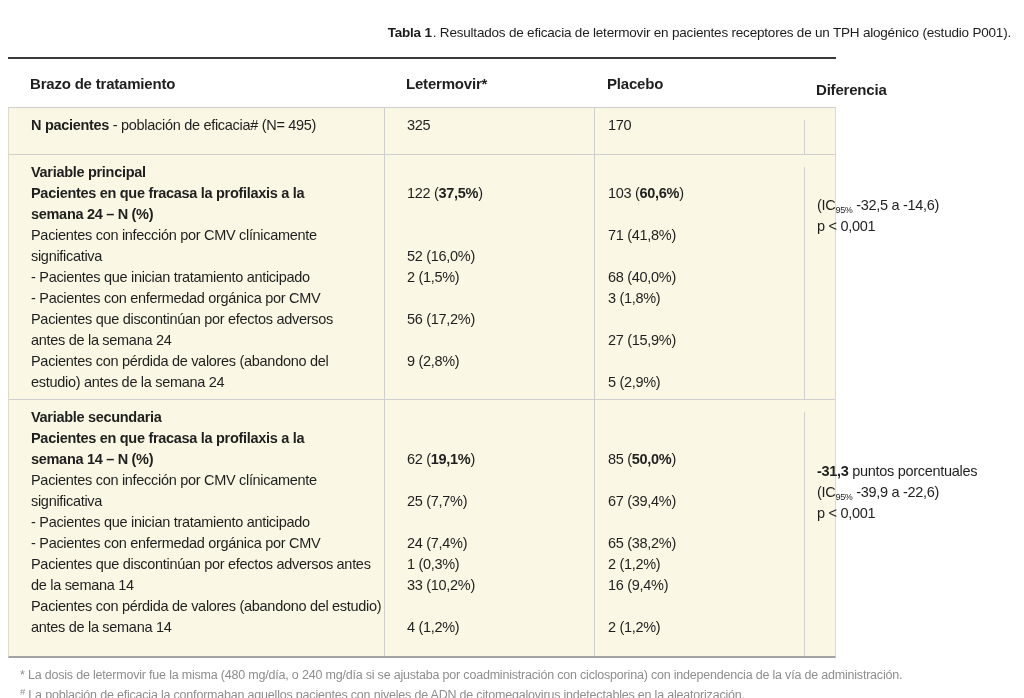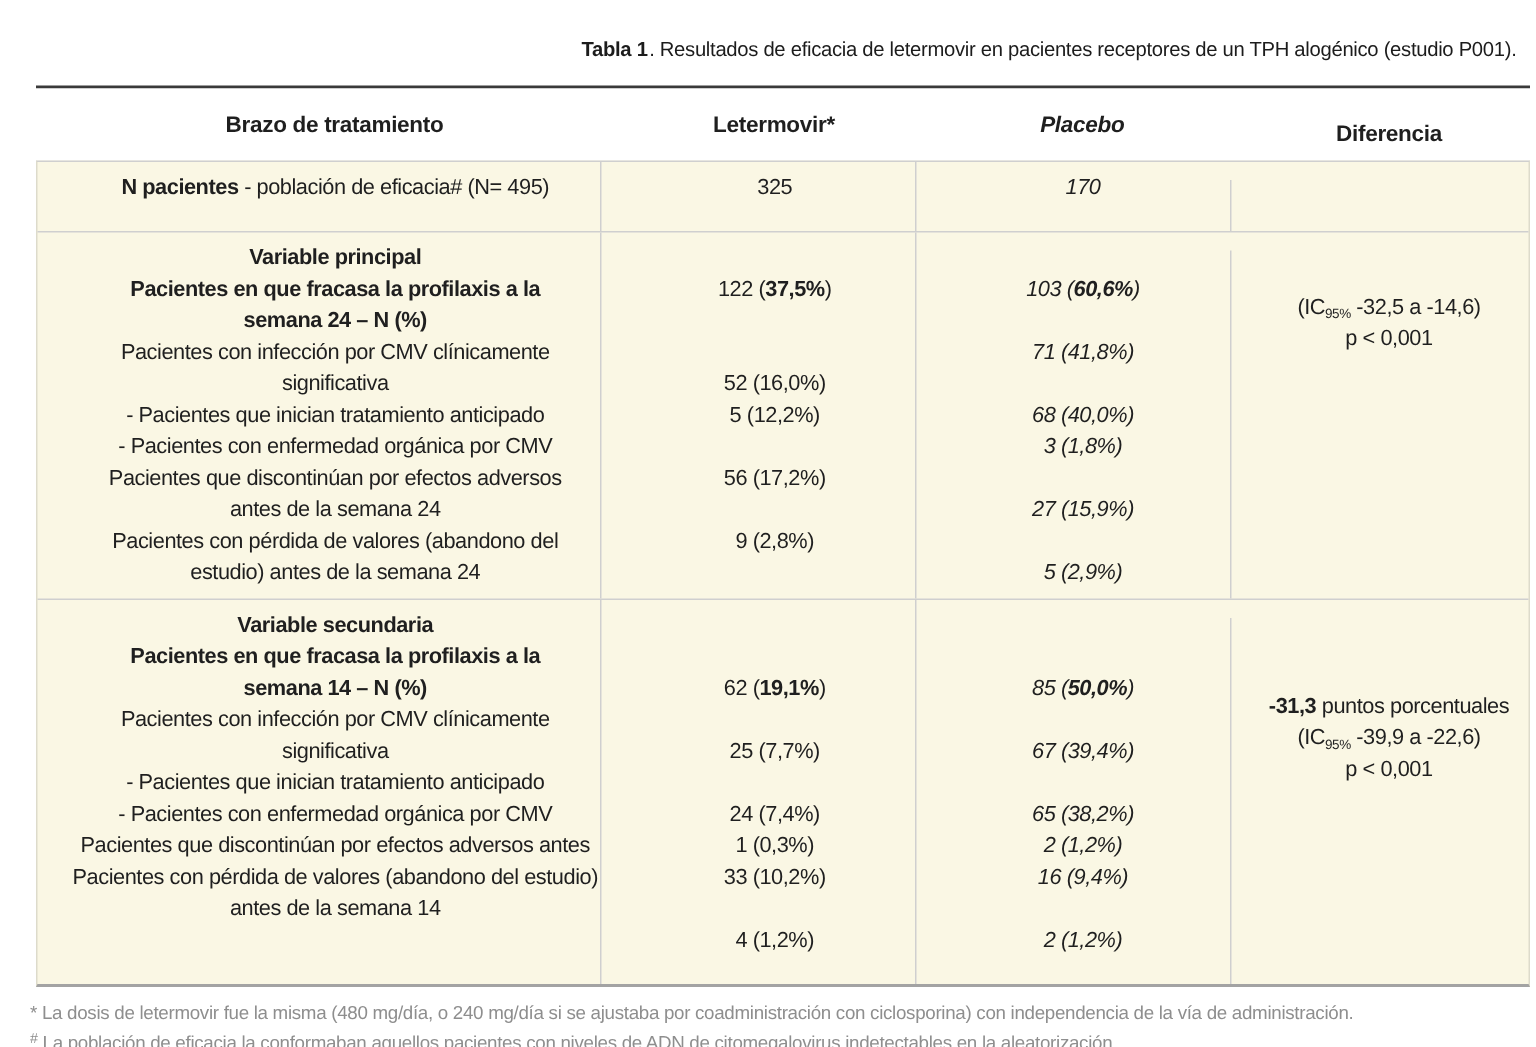--- a/index.html
+++ b/index.html
@@ -12,23 +12,22 @@
   sub { font-size:9px; vertical-align:-3px; line-height:0; }
   sup { font-size:9.5px; vertical-align:4px; line-height:0; }
 
   .title {
     position:absolute; top:25px; right:13px;
     font-size:13.5px; letter-spacing:-0.2px; color:#1c1c1c; white-space:nowrap;
   }
   .title b { margin-right:1px; }
 
   .table {
-    position:absolute; left:24px; top:57px; width:996px;
+    position:absolute; left:8px; top:57px; width:828px;
     border-top:2px solid var(--top-rule);
-    text-align:center;
   }
   .thead {
     display:grid; grid-template-columns:376px 210px 210px 200px;
     height:48px; align-items:center; background:#ffffff;
     font-weight:bold; font-size:15px; letter-spacing:-0.2px;
   }
   .tbody {
     background:var(--body-bg);
     border-top:1px solid var(--divider);
     border-left:1px solid #dddbcb;
@@ -36,21 +35,21 @@
     border-bottom:2px solid var(--bottom-rule);
   }
   .section {
     display:grid; grid-template-columns:375px 210px 210px 199px;
   }
   .section + .section { border-top:1px solid var(--divider); }
   .cell { padding-top:7px; padding-bottom:6px; }
   .cell.c1, .cell.c2, .cell.c3 { border-left:1px solid var(--divider); }
   .c0, .hc0 { padding-left:22px; }
   .c1, .hc1 { padding-left:22px; }
-  .c2, .hc2 { padding-left:13px;font-style:italic; }
+  .c2, .hc2 { padding-left:13px; }
   .c3, .hc3 { padding-left:12px;margin-top:12px; }
   .line {
     height:21px; line-height:21px; white-space:nowrap;
     font-size:14.5px; letter-spacing:-0.3px;
   }
   .footnotes {
     position:absolute; left:20px; top:665px;
     font-size:12.5px; line-height:20px; letter-spacing:-0.2px;
     color:var(--fn-color); white-space:nowrap;
   }
@@ -95,21 +94,21 @@
           <div class="line">antes de la semana 24</div>
           <div class="line">Pacientes con pérdida de valores (abandono del</div>
           <div class="line">estudio) antes de la semana 24</div>
         </div>
         <div class="cell c1">
           <div class="line">&nbsp;</div>
           <div class="line">122 (<b>37,5%</b>)</div>
           <div class="line">&nbsp;</div>
           <div class="line">&nbsp;</div>
           <div class="line">52 (16,0%)</div>
-          <div class="line">5 (12,2%)</div>
+          <div class="line">2 (1,5%)</div>
           <div class="line">&nbsp;</div>
           <div class="line">56 (17,2%)</div>
           <div class="line">&nbsp;</div>
           <div class="line">9 (2,8%)</div>
         </div>
         <div class="cell c2">
           <div class="line">&nbsp;</div>
           <div class="line">103 (<b>60,6%</b>)</div>
           <div class="line">&nbsp;</div>
           <div class="line">71 (41,8%)</div>
@@ -137,20 +136,21 @@
       <div class="section">
         <div class="cell c0">
           <div class="line"><b>Variable secundaria</b></div>
           <div class="line"><b>Pacientes en que fracasa la profilaxis a la</b></div>
           <div class="line"><b>semana 14 – N (%)</b></div>
           <div class="line">Pacientes con infección por CMV clínicamente</div>
           <div class="line">significativa</div>
           <div class="line">- Pacientes que inician tratamiento anticipado</div>
           <div class="line">- Pacientes con enfermedad orgánica por CMV</div>
           <div class="line">Pacientes que discontinúan por efectos adversos antes</div>
+          <div class="line">de la semana 14</div>
           <div class="line">Pacientes con pérdida de valores (abandono del estudio)</div>
           <div class="line">antes de la semana 14</div>
         </div>
         <div class="cell c1">
           <div class="line">&nbsp;</div>
           <div class="line">&nbsp;</div>
           <div class="line">62 (<b>19,1%</b>)</div>
           <div class="line">&nbsp;</div>
           <div class="line">25 (7,7%)</div>
           <div class="line">&nbsp;</div>

